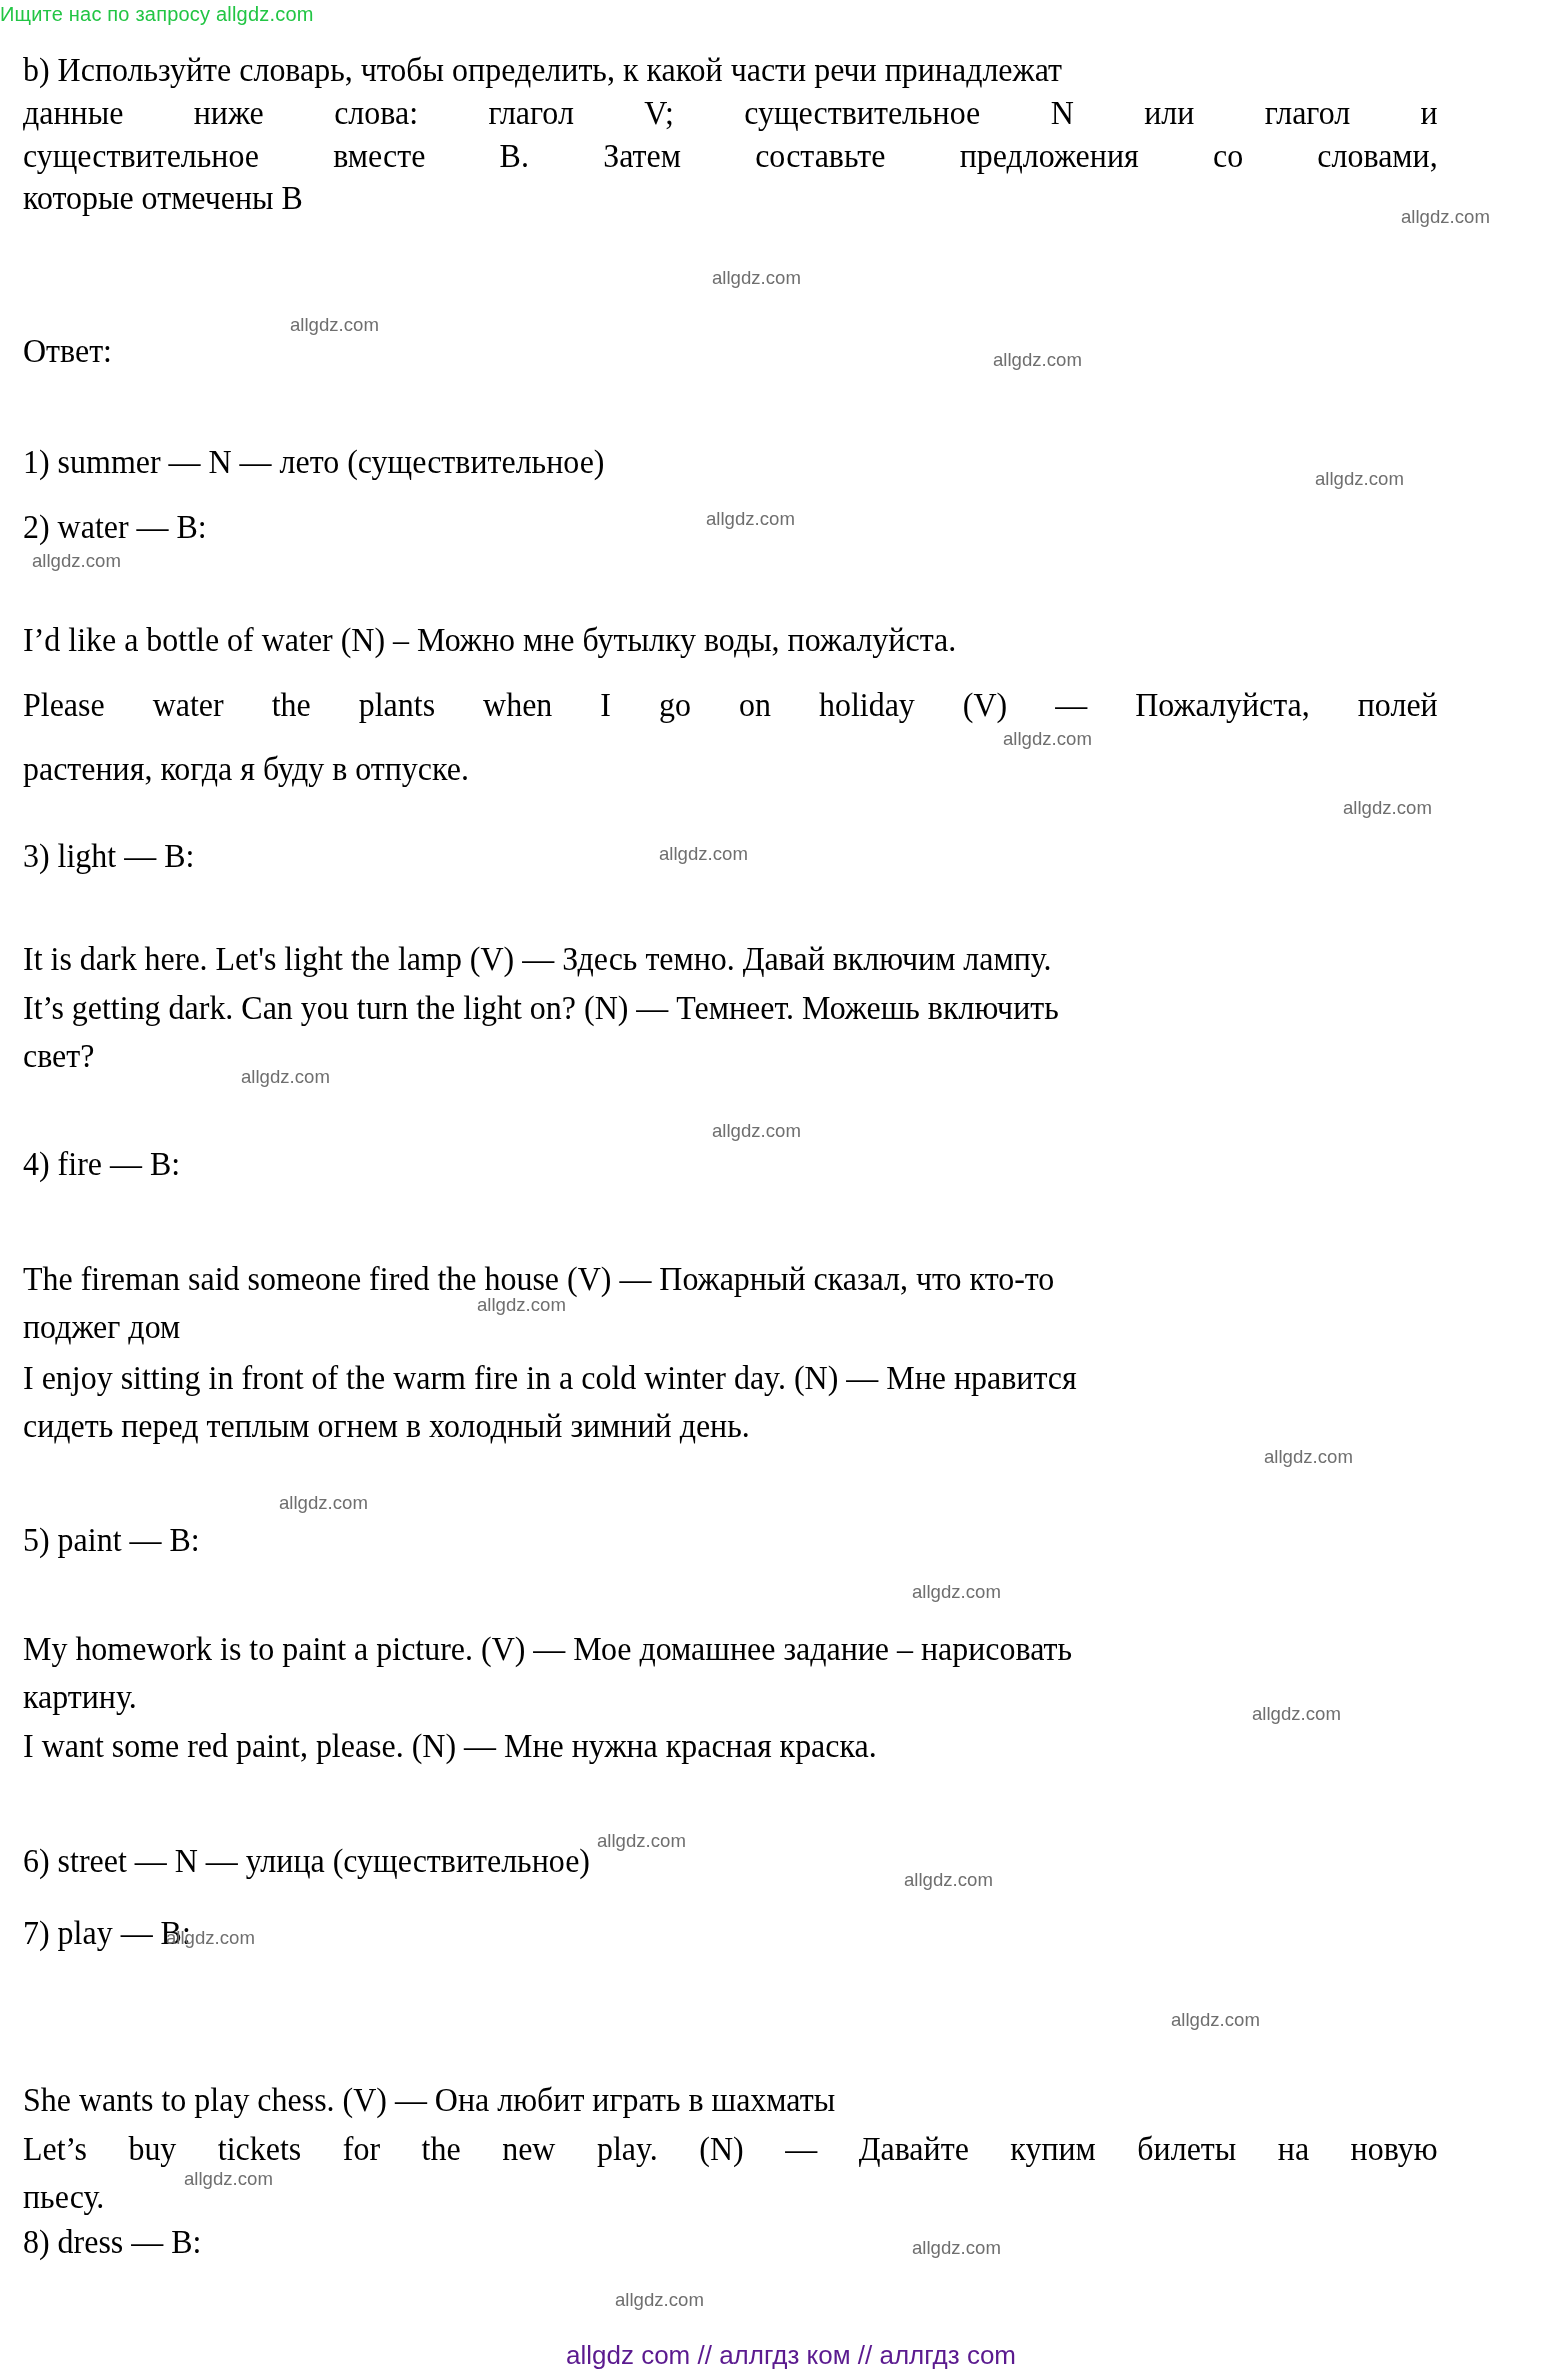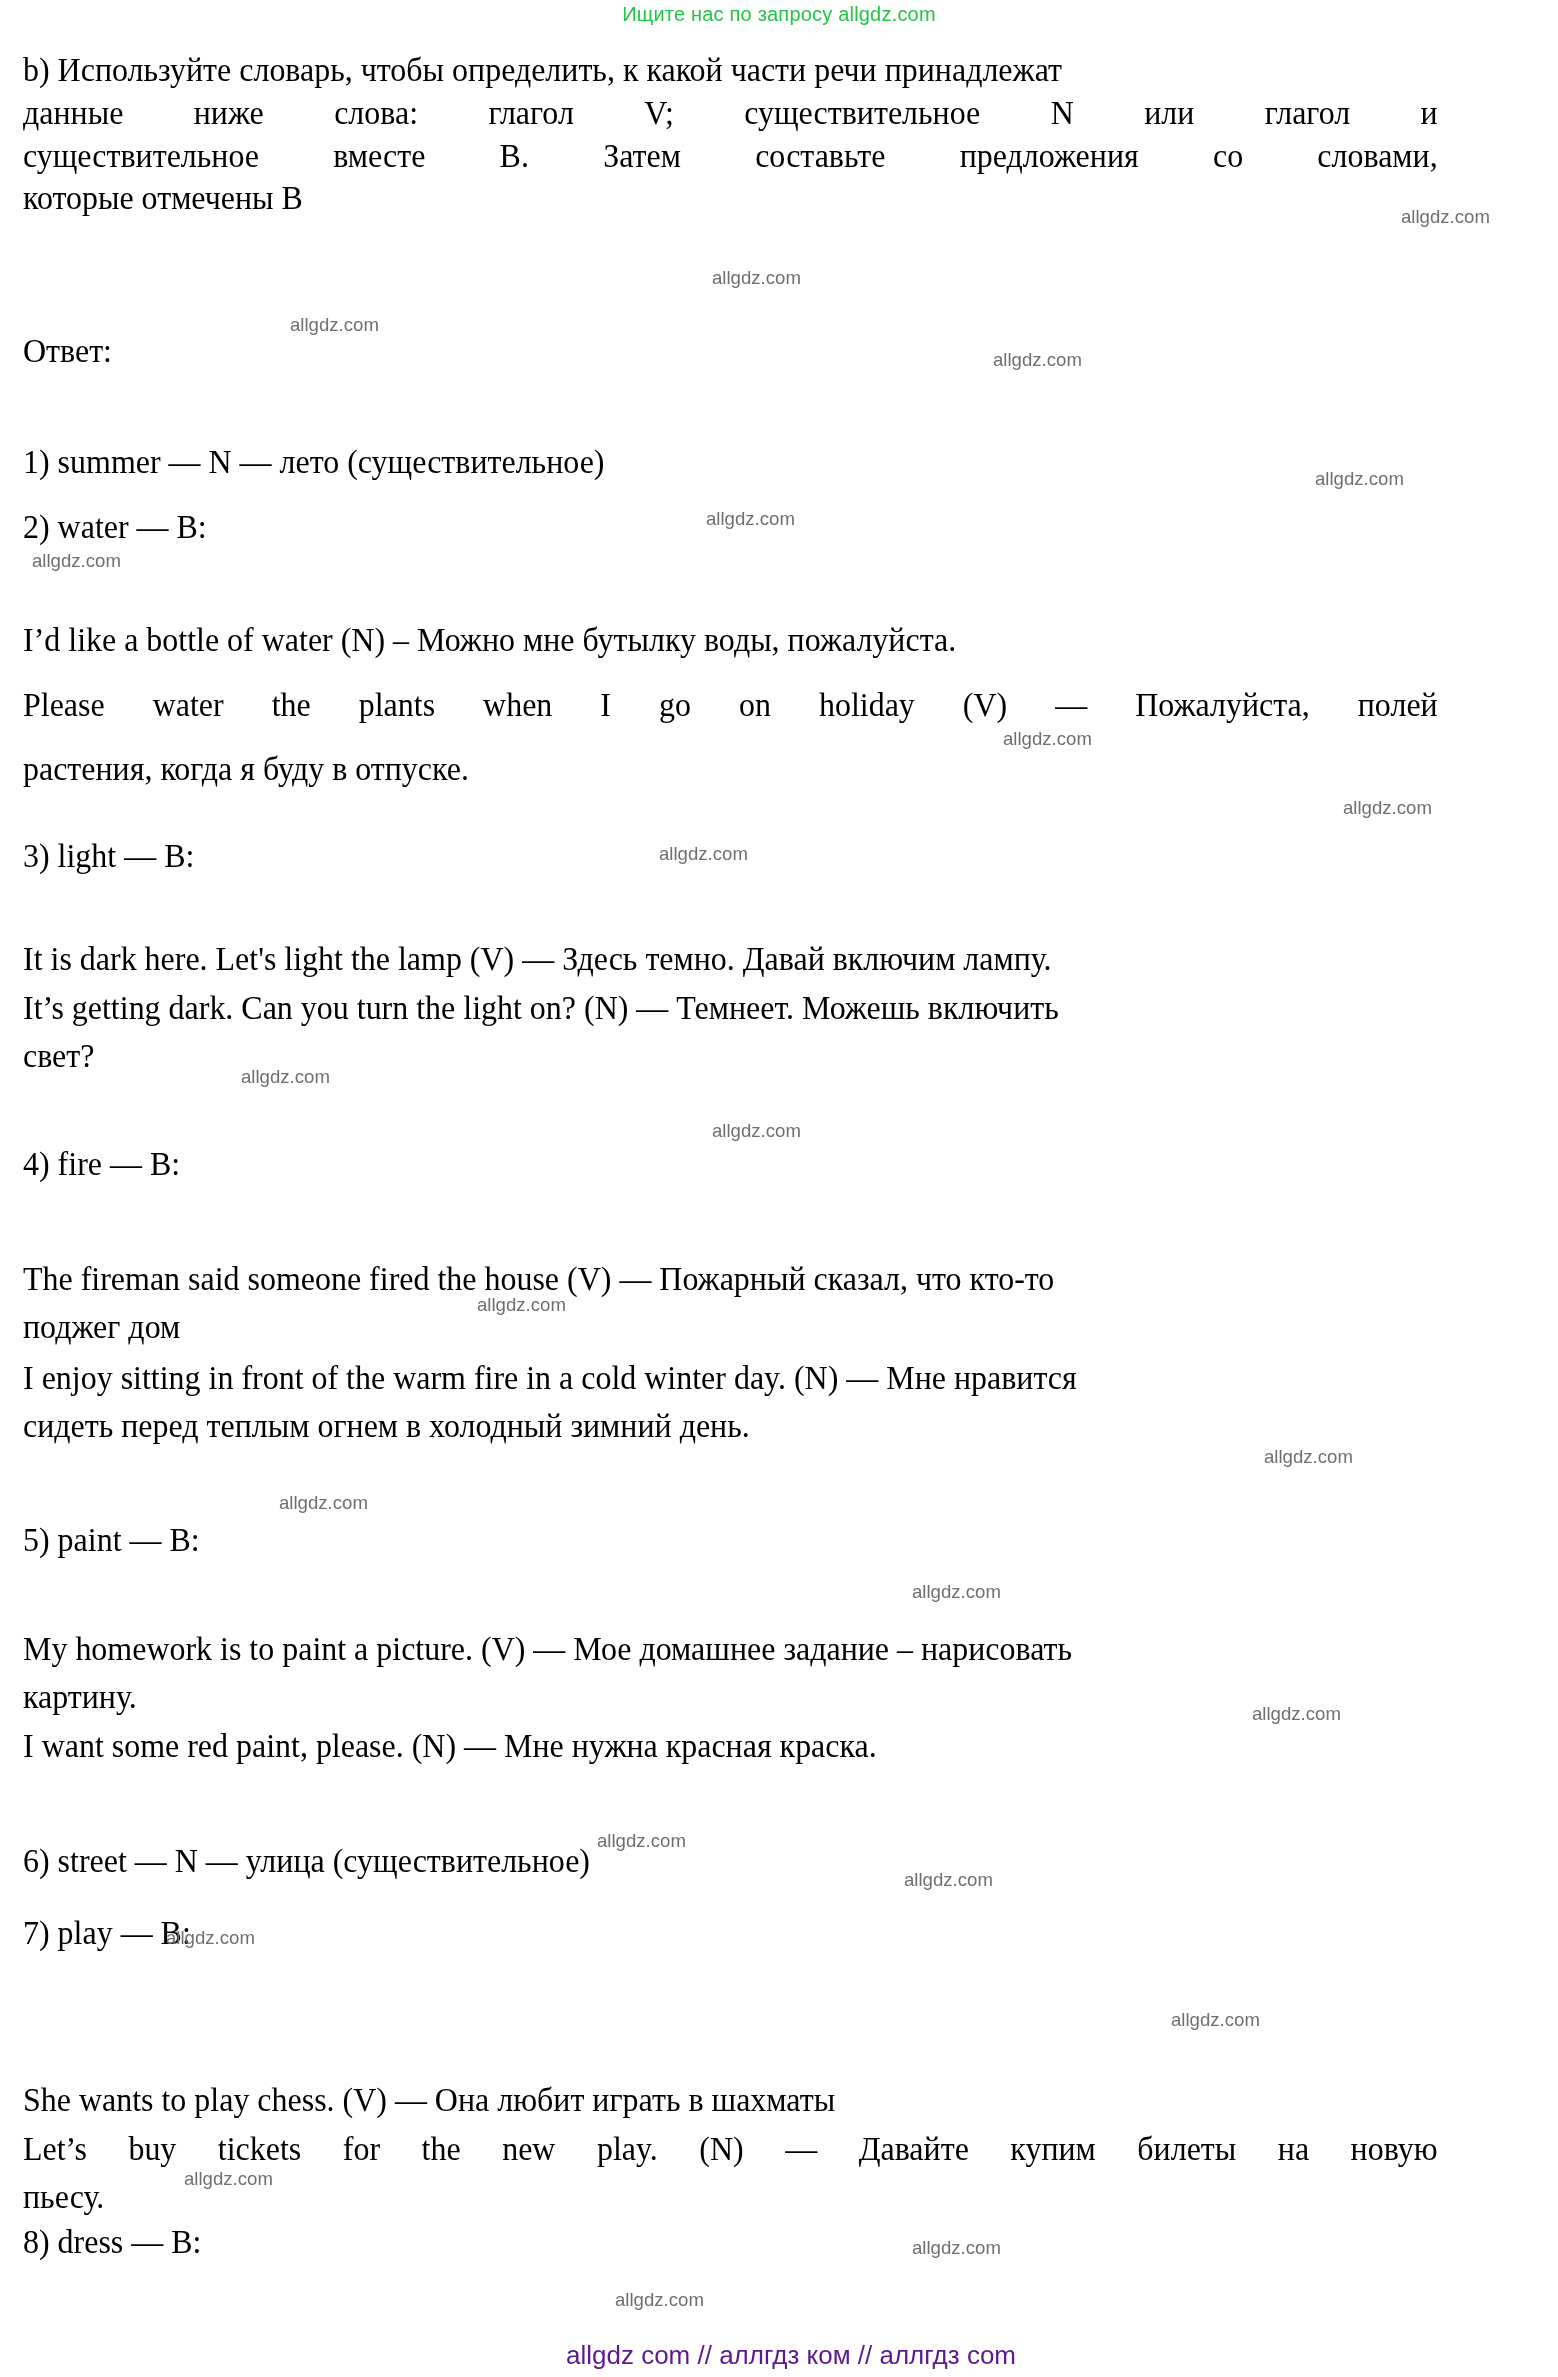--- a/index.html
+++ b/index.html
@@ -16,21 +16,20 @@
     font-family: "Liberation Serif", "DejaVu Serif", serif;
     color: #000000;
   }
 
   
   .promo {
     position: absolute;
     top: 3.2px;
     left: 0;
     width: 1558px;
-    text-align: center;
     font-family: "Liberation Sans", "DejaVu Sans", sans-serif;
     font-size: 20px;
     letter-spacing: 0.2px;
     white-space: nowrap;
   }
 
   
   .sheet {
     position: absolute;
     left: 0;

